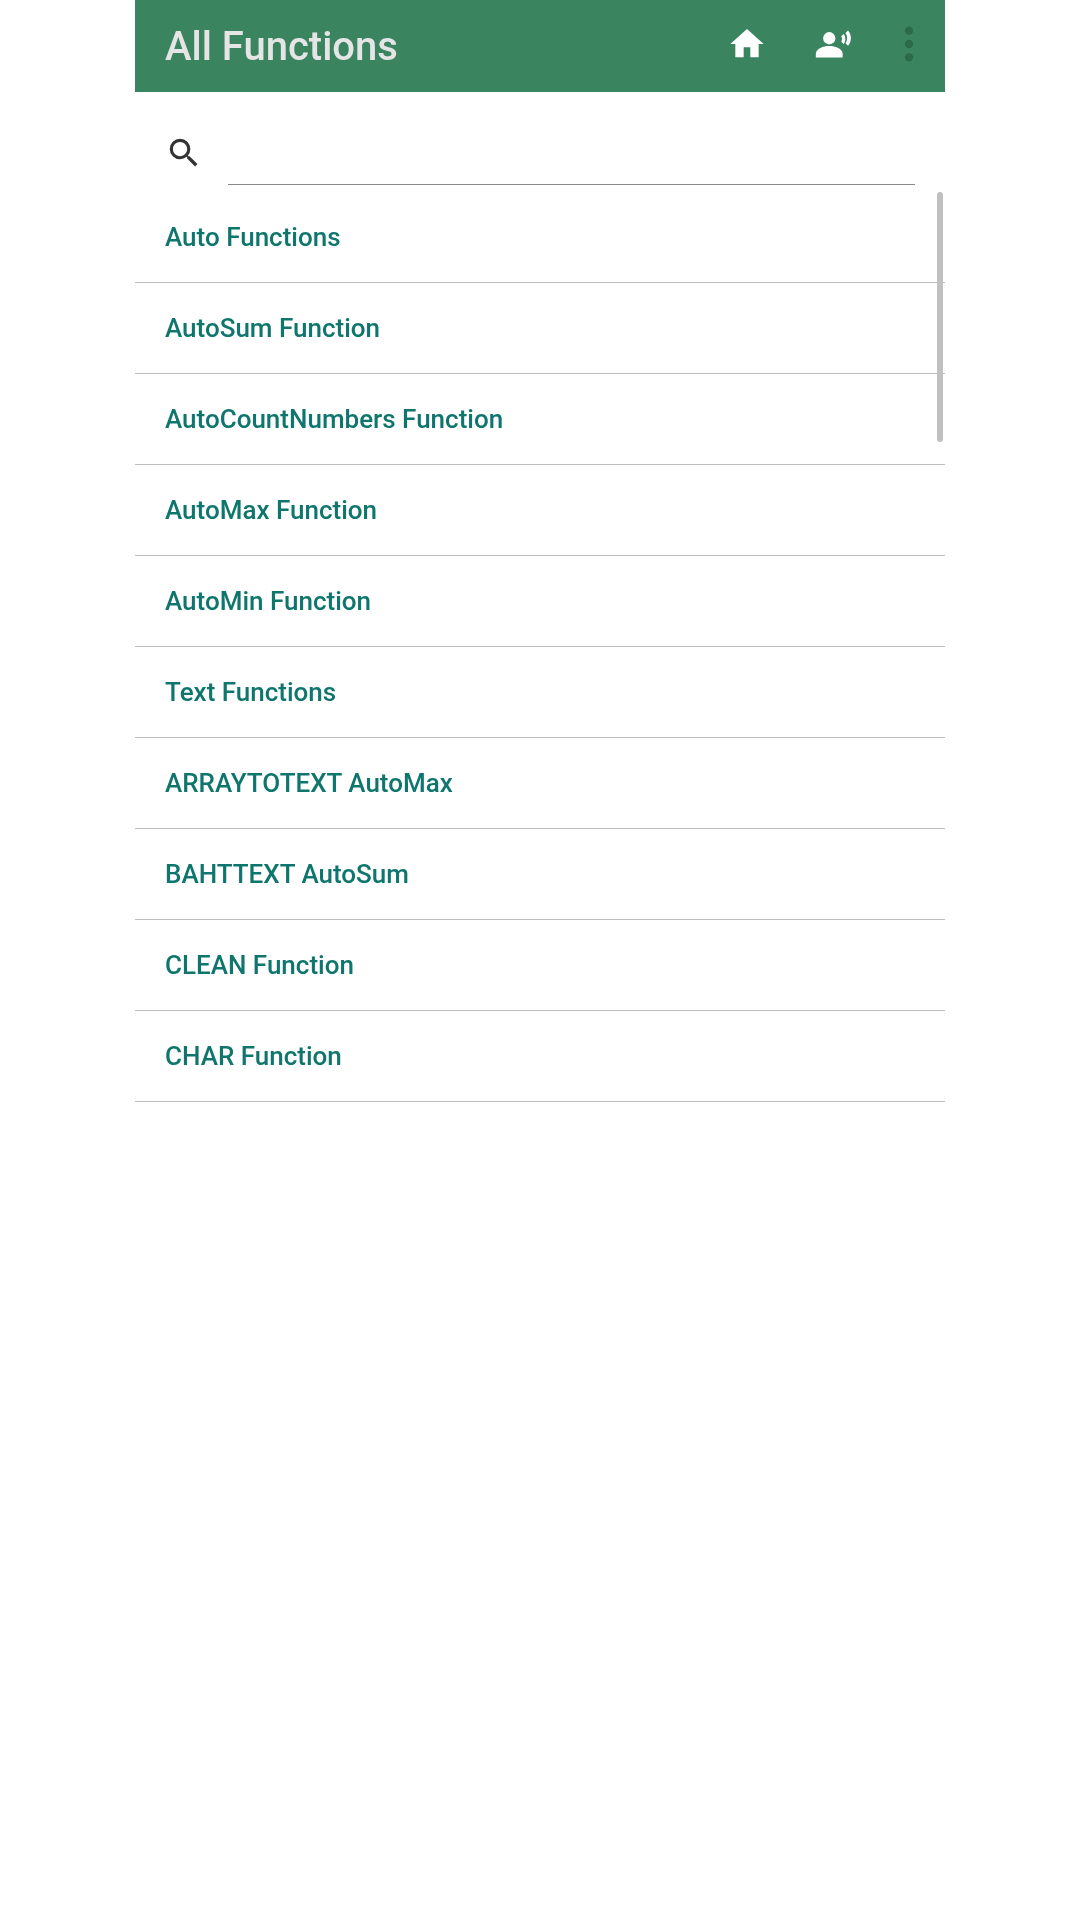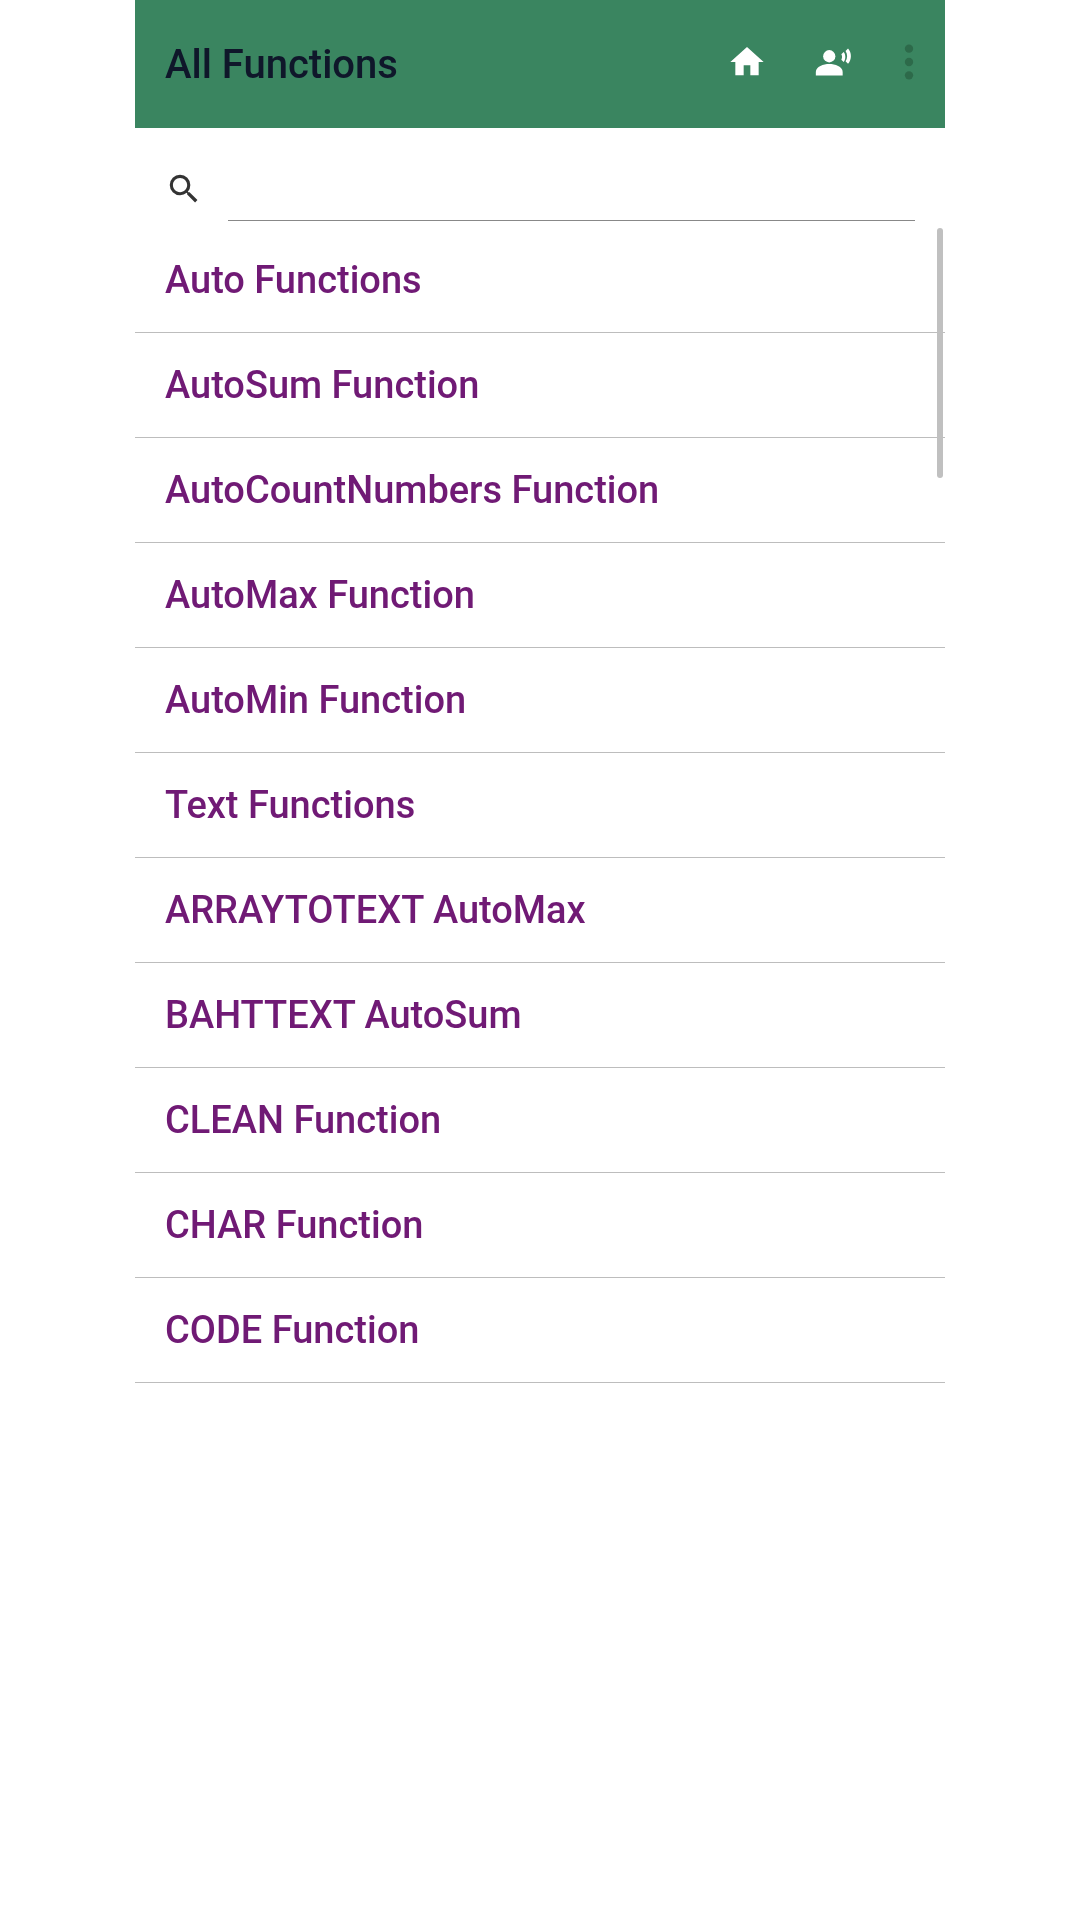--- a/index.html
+++ b/index.html
@@ -13,22 +13,22 @@
       width: 810px;
       margin: 0 auto;
     }
     .app-container {
       display: flex;
       flex-direction: column;
       min-height: 100vh;
     }
     .header {
       background: #3a8560;
-      color: #0f172a;
-      height: 128px;
+      color: #e5e5e5;
+      height: 92px;
       display: flex;
       align-items: center;
       padding: 0 30px;
       justify-content: space-between;
     }
     .header-title {
       font-size: 40px;
       font-weight: 500;
     }
     .header-icons {
@@ -57,23 +57,23 @@
       height: 60px;
       background: transparent;
     }
     .list {
       display: flex;
       flex-direction: column;
       position: relative;
     }
     .list-item {
       padding: 30px 30px;
-      font-size: 38px;
+      font-size: 26px;
       font-weight: 500;
-      color: #701a75;
+      color: #0f766e;
       border-bottom: 1px solid #bdbdbd;
       cursor: pointer;
     }
     .scroll-indicator {
       position: absolute;
       right: 2px;
       top: 0;
       width: 6px;
       height: 250px;
       background: #c0c0c0;
@@ -124,15 +124,14 @@
     <div class="list-item"><span>Auto Functions</span></div>
     <div class="list-item"><span>AutoSum Function</span></div>
     <div class="list-item"><span>AutoCountNumbers Function</span></div>
     <div class="list-item"><span>AutoMax Function</span></div>
     <div class="list-item"><span>AutoMin Function</span></div>
     <div class="list-item"><span>Text Functions</span></div>
     <div class="list-item"><span>ARRAYTOTEXT AutoMax</span></div>
     <div class="list-item"><span>BAHTTEXT AutoSum</span></div>
     <div class="list-item"><span>CLEAN Function</span></div>
     <div class="list-item"><span>CHAR Function</span></div>
-    <div class="list-item"><span>CODE Function</span></div>
   </div>
 </div>
 
 </body></html>

